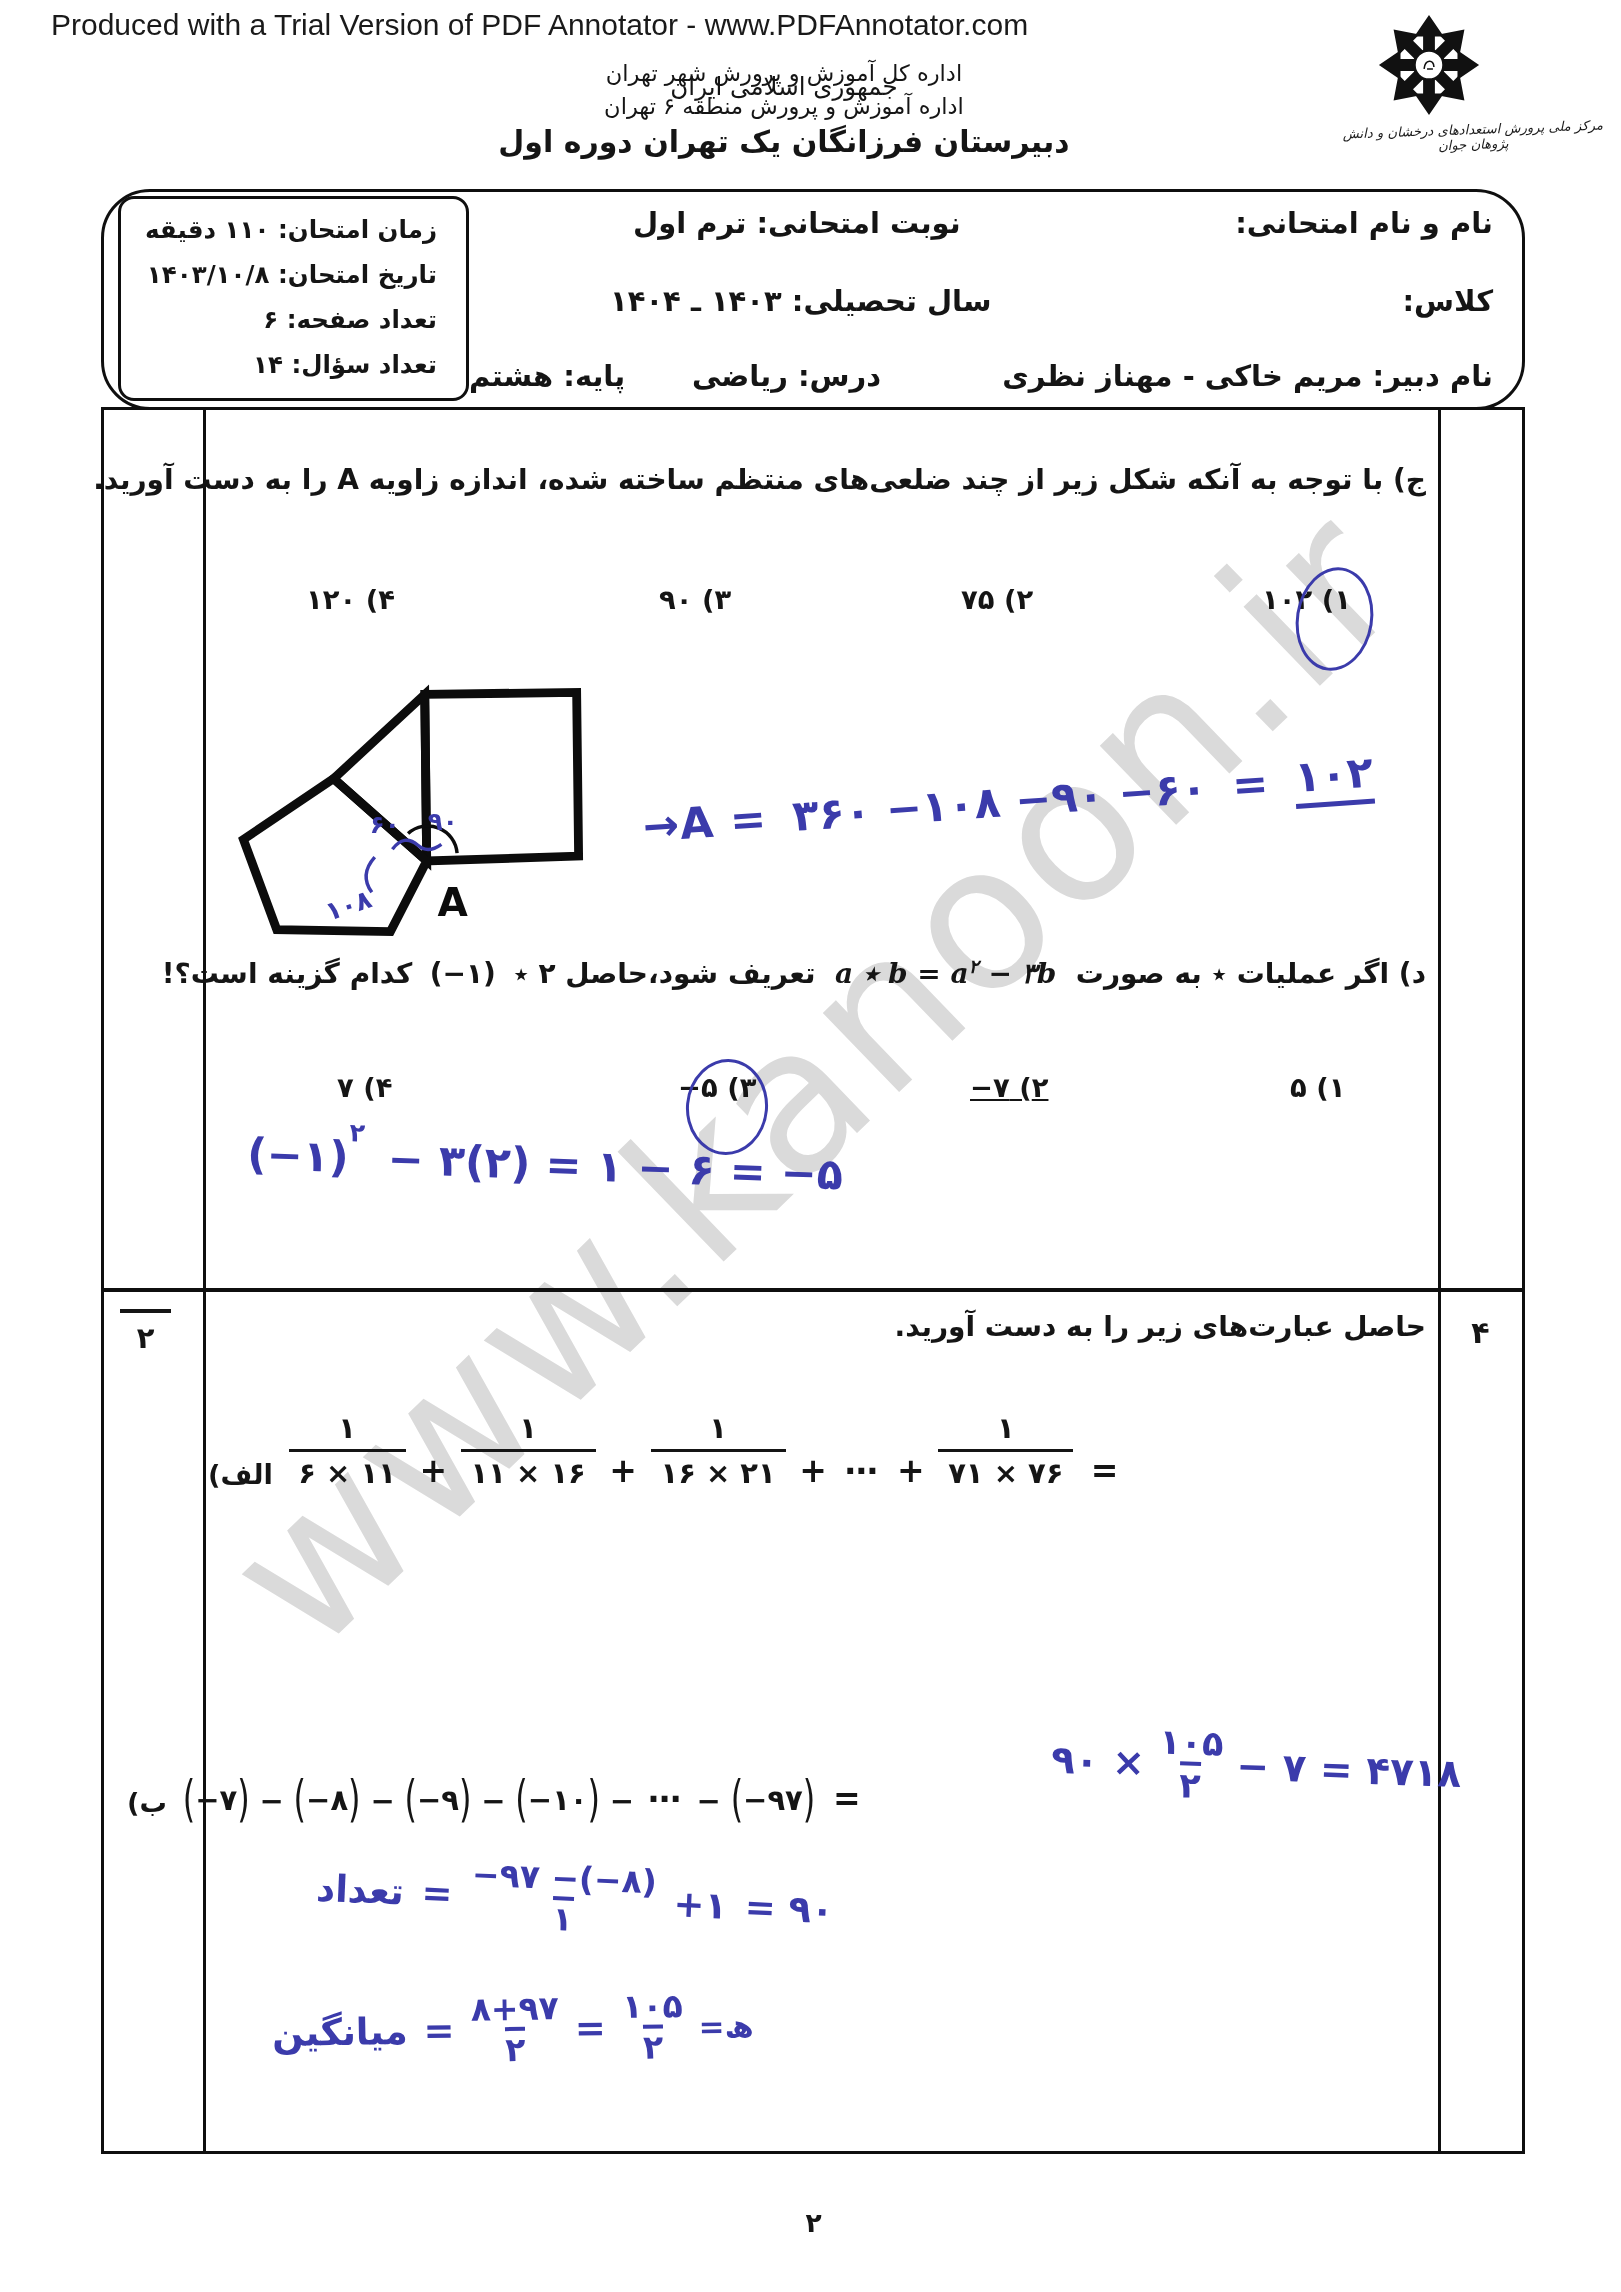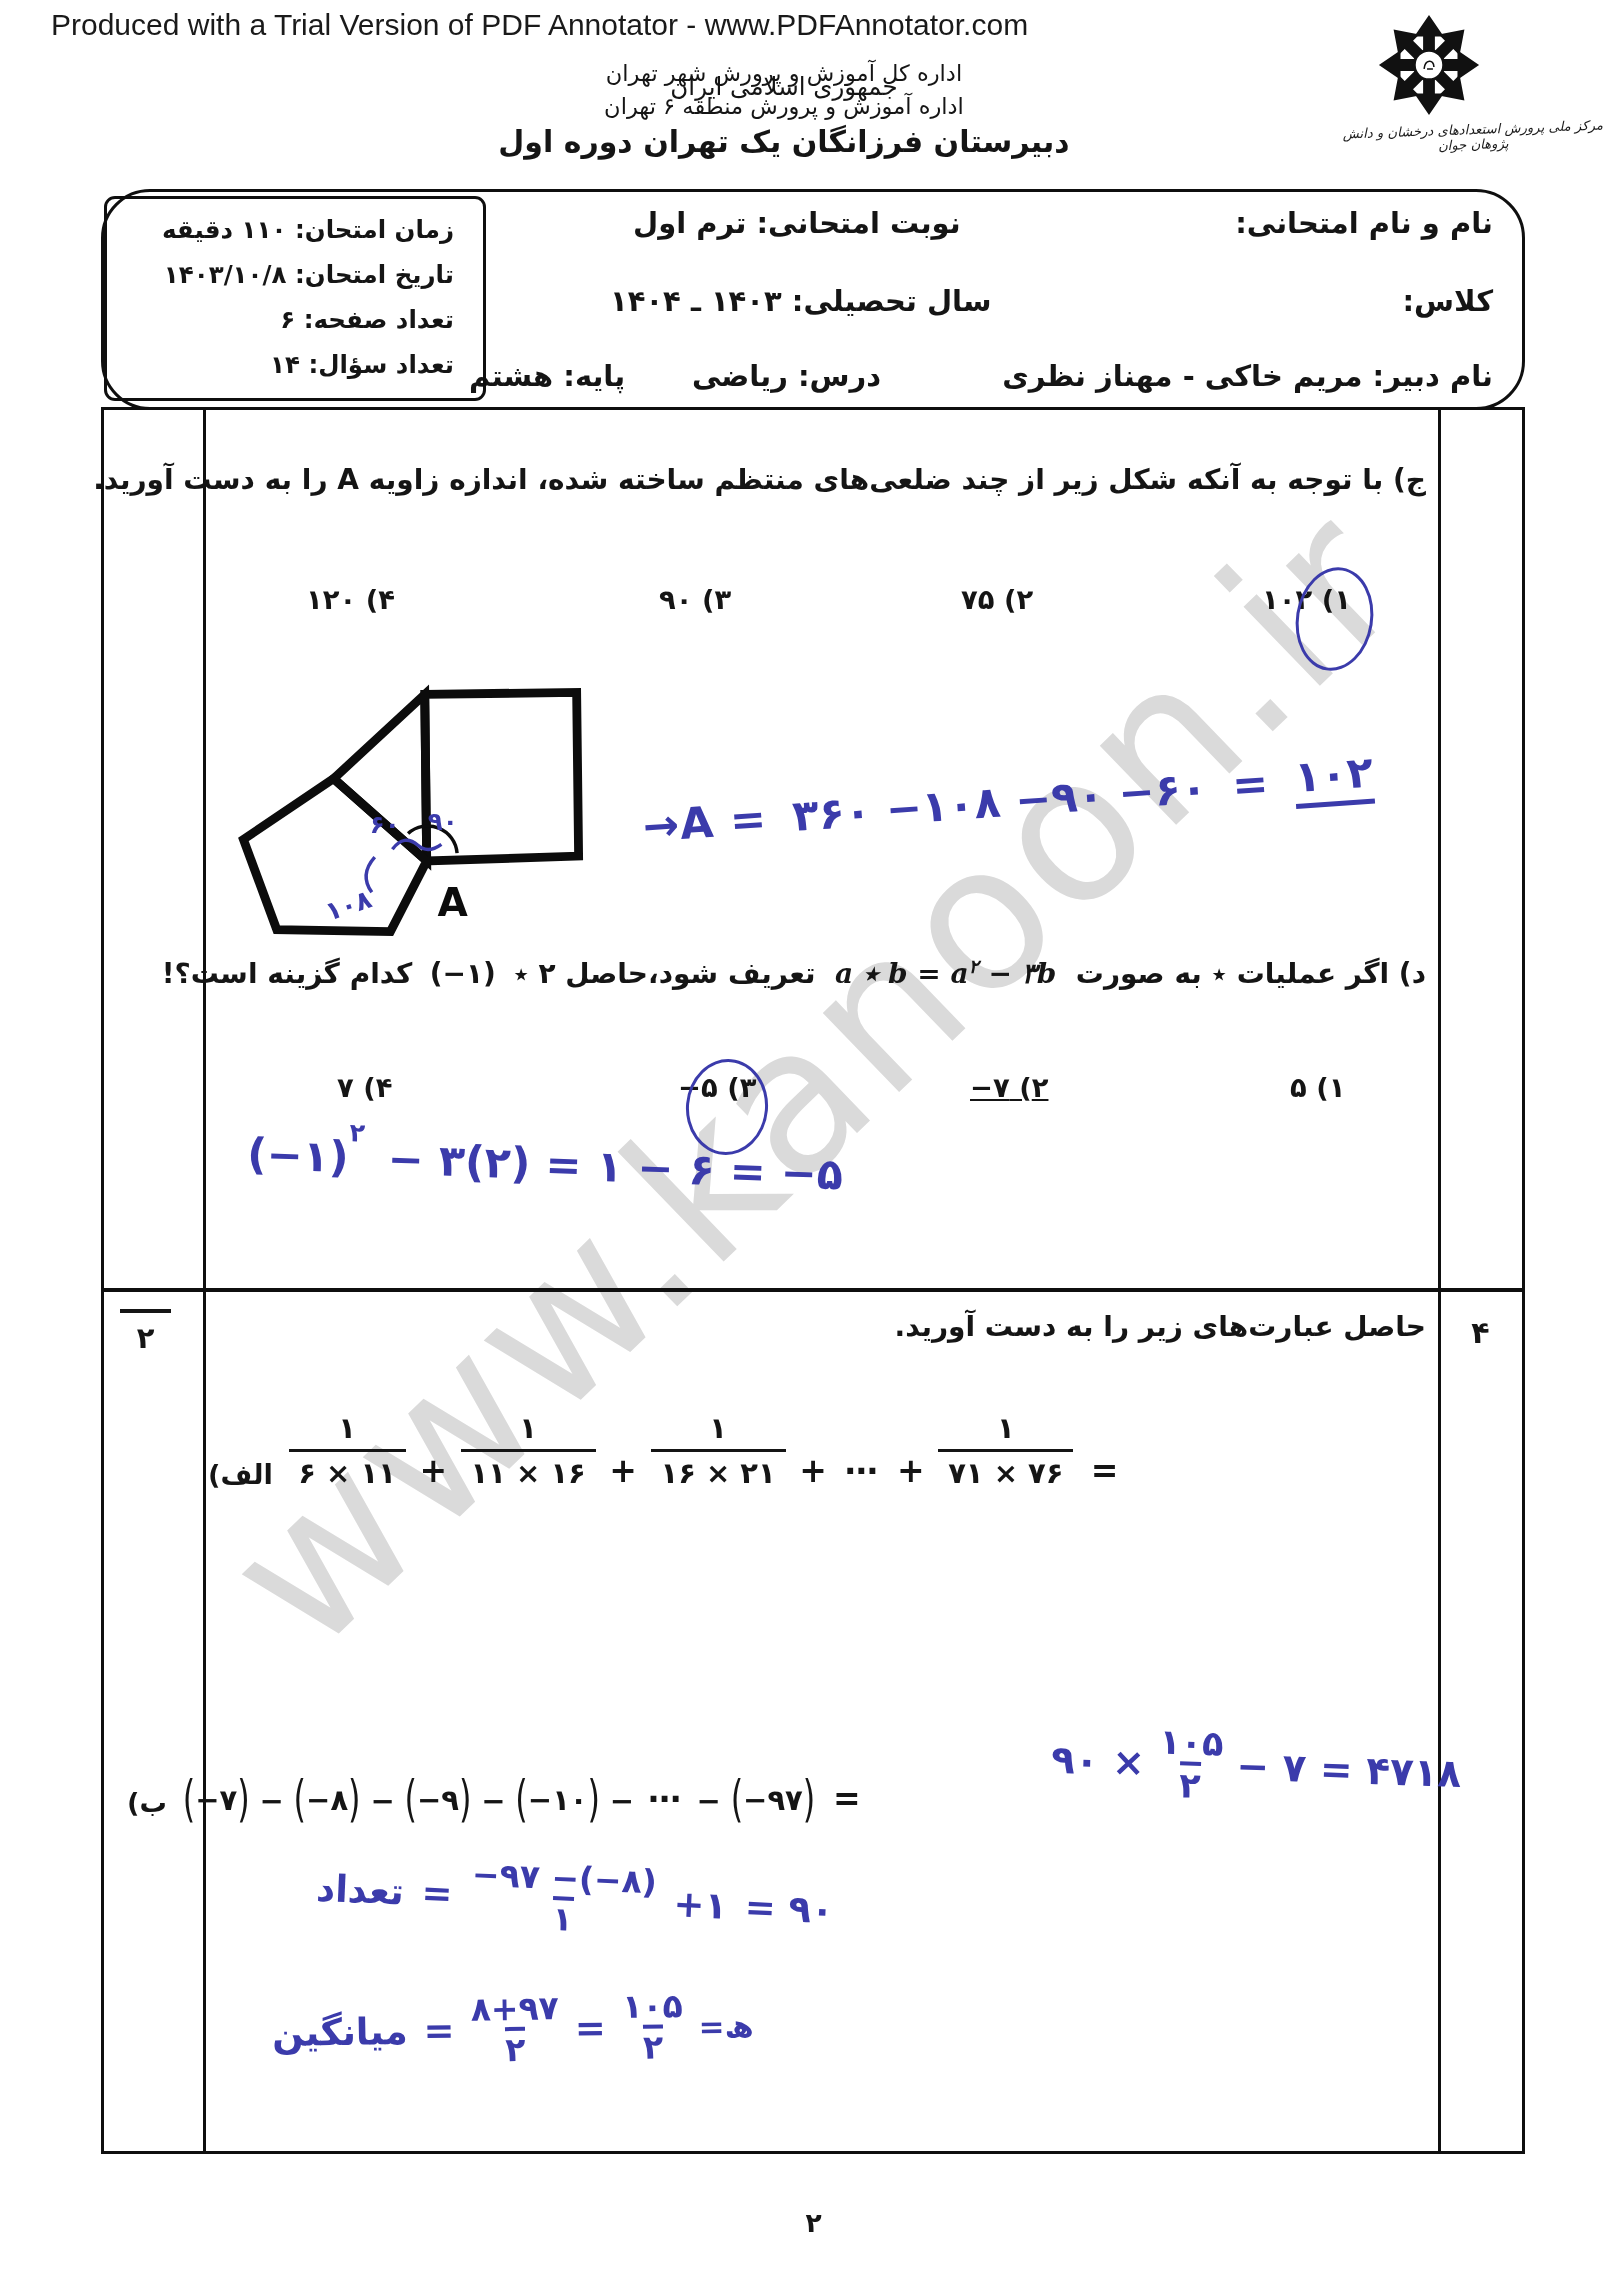--- a/index.html
+++ b/index.html
@@ -22,21 +22,21 @@
   #org1{top:23.5px;font-size:24.5px;margin-top:48px;}
   #org2{top:60px;font-size:22.5px;}
   #org3{top:93px;font-size:22.5px;}
   #school{top:124px;font-size:30px;font-weight:bold;}
   
   #logo{left:1374px;top:9.8px;}
   #logo-caption{left:1331px;top:122px;width:284px;font-size:13.2px;direction:rtl;text-align:center;font-style:italic;transform:rotate(-2deg);color:#1c1c1c;}
   
   #headtable{left:101px;top:189px;width:1418px;height:215px;border:3.9px solid #0f0f0f;border-radius:49px;}
   #headtable .cell{position:absolute;direction:rtl;font-size:29px;font-weight:600;white-space:nowrap;}
-  #infobox{position:absolute;left:0;top:3.9px;width:345px;height:199px;border:3.9px solid #0f0f0f;border-radius:11px;padding-left:31px;}
+  #infobox{position:absolute;left:14px;top:3.9px;width:345px;height:199px;border:3.9px solid #0f0f0f;border-radius:16px;}
   #infobox .line{position:absolute;right:29px;direction:rtl;font-size:24.5px;font-weight:600;white-space:nowrap;}
   
   #maintable{left:101px;top:407px;width:1418px;height:1741px;border:3.9px solid #0f0f0f;}
   #maintable .vline{position:absolute;top:0;width:2.9px;height:100%;background:#0f0f0f;}
   #maintable .hline{position:absolute;left:0;top:878px;width:100%;height:3.9px;background:#0f0f0f;}
   
   .qtext{direction:rtl;font-size:28px;font-weight:bold;white-space:nowrap;}
   .opt{direction:rtl;font-size:27.4px;font-weight:bold;white-space:nowrap;}
   .opt .v{direction:ltr;unicode-bidi:embed;}
   .mathit{direction:ltr;unicode-bidi:embed;font-family:"DejaVu Serif",serif;font-style:italic;margin:0 9.8px;}

